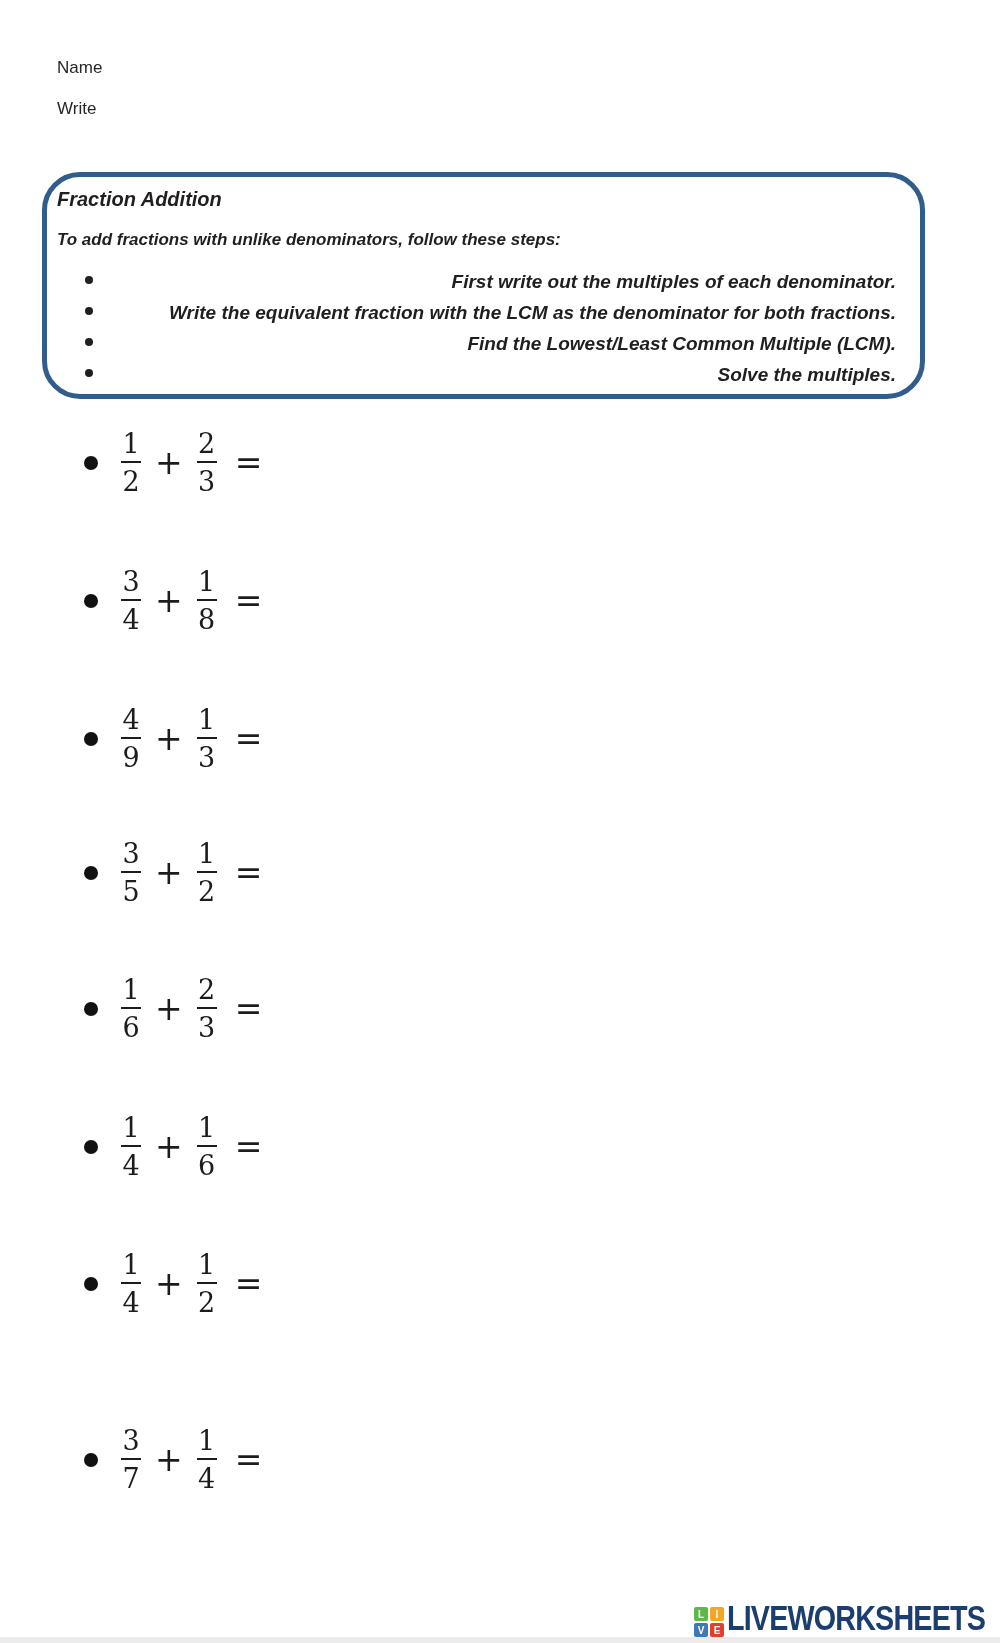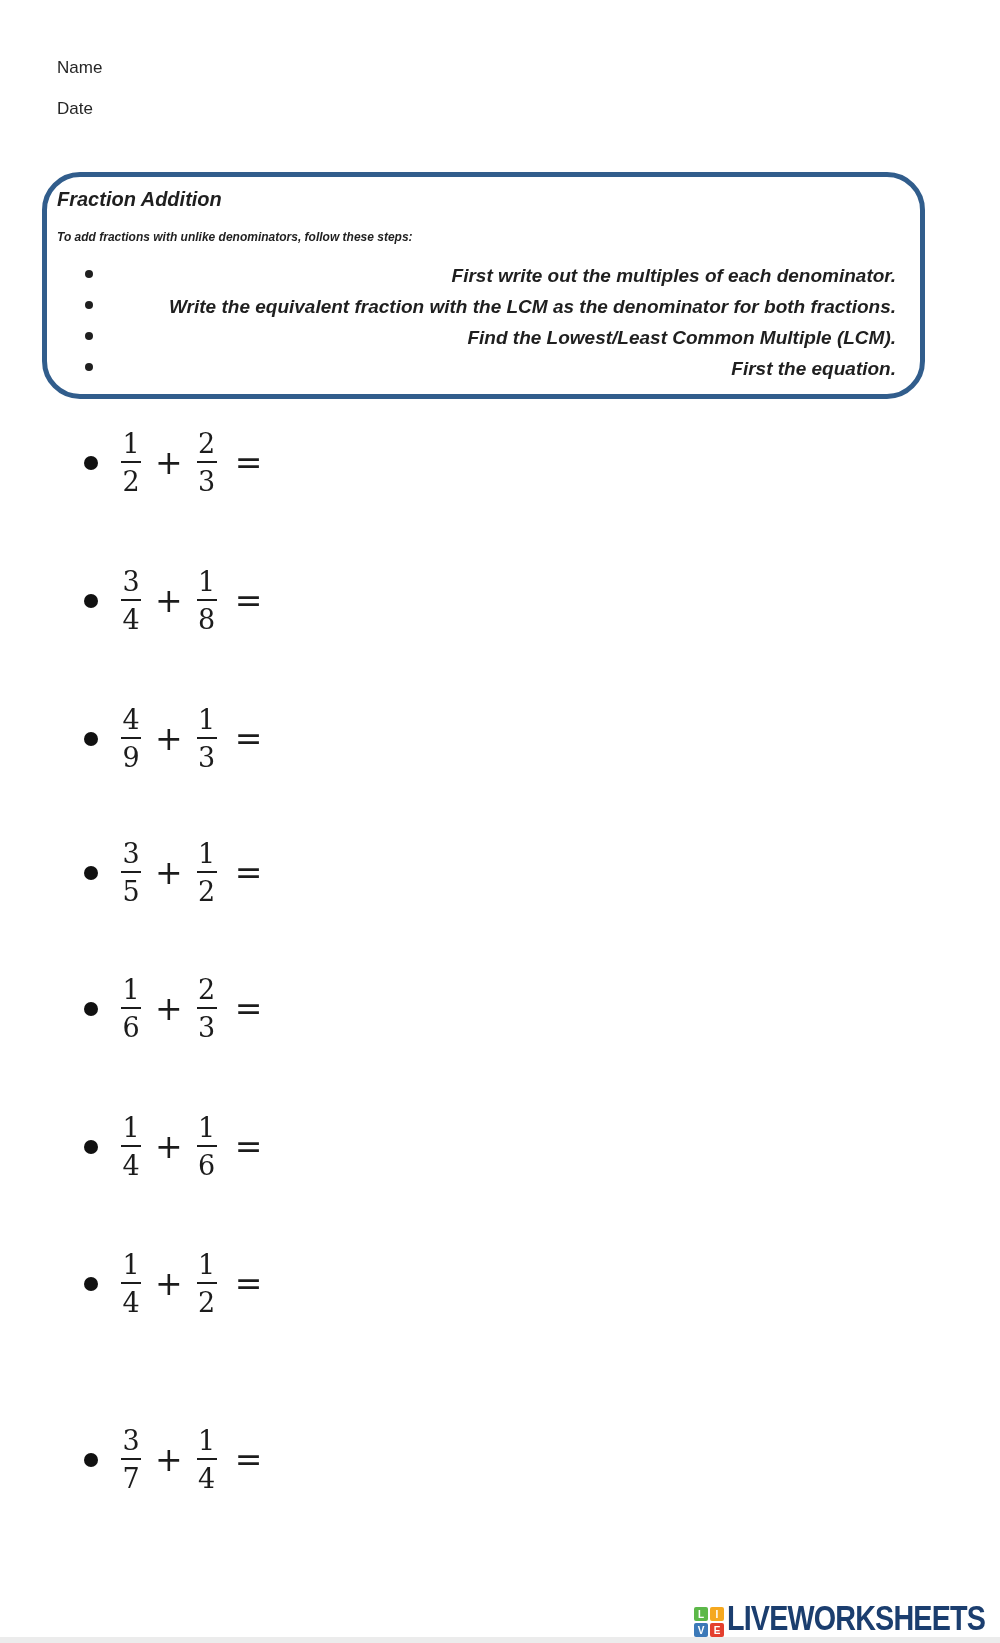--- a/index.html
+++ b/index.html
@@ -24,21 +24,21 @@
     width:883px; height:227px;
     border:5px solid #315d8c;
     border-radius:38px;
     padding:11px 24px 16px 10px;
   }
   .box-title {
     font-size:20px; font-weight:bold; font-style:italic; color:#1f1f1f;
   }
   .box-intro {
     margin-top:19px;
-    font-size:12px; font-weight:bold; font-style:italic; color:#1f1f1f;
+    font-size:17px; font-weight:bold; font-style:italic; color:#1f1f1f;
   }
   .steps { margin-top:21px; list-style:none; }
   .steps li {
     display:flex; align-items:baseline;
     margin:0 0 9px 28px;
     font-size:19px; font-weight:bold; font-style:italic; color:#1f1f1f;justify-content:space-between;
   }
   .step-dot {
     flex:0 0 auto;
     width:8px; height:8px; border-radius:50%;
@@ -104,41 +104,41 @@
 
   .page-edge {
     position:absolute; left:0; top:1637px; width:1000px; height:6px;
     background:#ececec;
   }
 </style>
 </head>
 <body>
 
 <div class="hdr-label" id="name-label">Name</div>
-<div class="hdr-label" id="date-label">Date</div>
+<div class="hdr-label" id="date-label">Write</div>
 
 <div class="instruction-box" style="border-color: rgb(49, 93, 140);">
   <div class="box-title">Fraction Addition</div>
   <div class="box-intro">To add fractions with unlike denominators, follow these steps:</div>
   <ul class="steps">
     <li>
         <span class="step-dot"></span>
         <span>First write out the multiples of each denominator.</span>
       </li>
     <li>
         <span class="step-dot"></span>
         <span>Write the equivalent fraction with the LCM as the denominator for both fractions.</span>
       </li>
     <li>
         <span class="step-dot"></span>
         <span>Find the Lowest/Least Common Multiple (LCM).</span>
       </li>
     <li>
         <span class="step-dot"></span>
-        <span>First the equation.</span>
+        <span>Solve the multiples.</span>
       </li>
   </ul>
 </div>
 
 <div class="problem" style="top:430px">
   <span class="dot"></span>
   <span class="frac">
       <span>1</span>
       <span class="bar"></span>
       <span>2</span>

